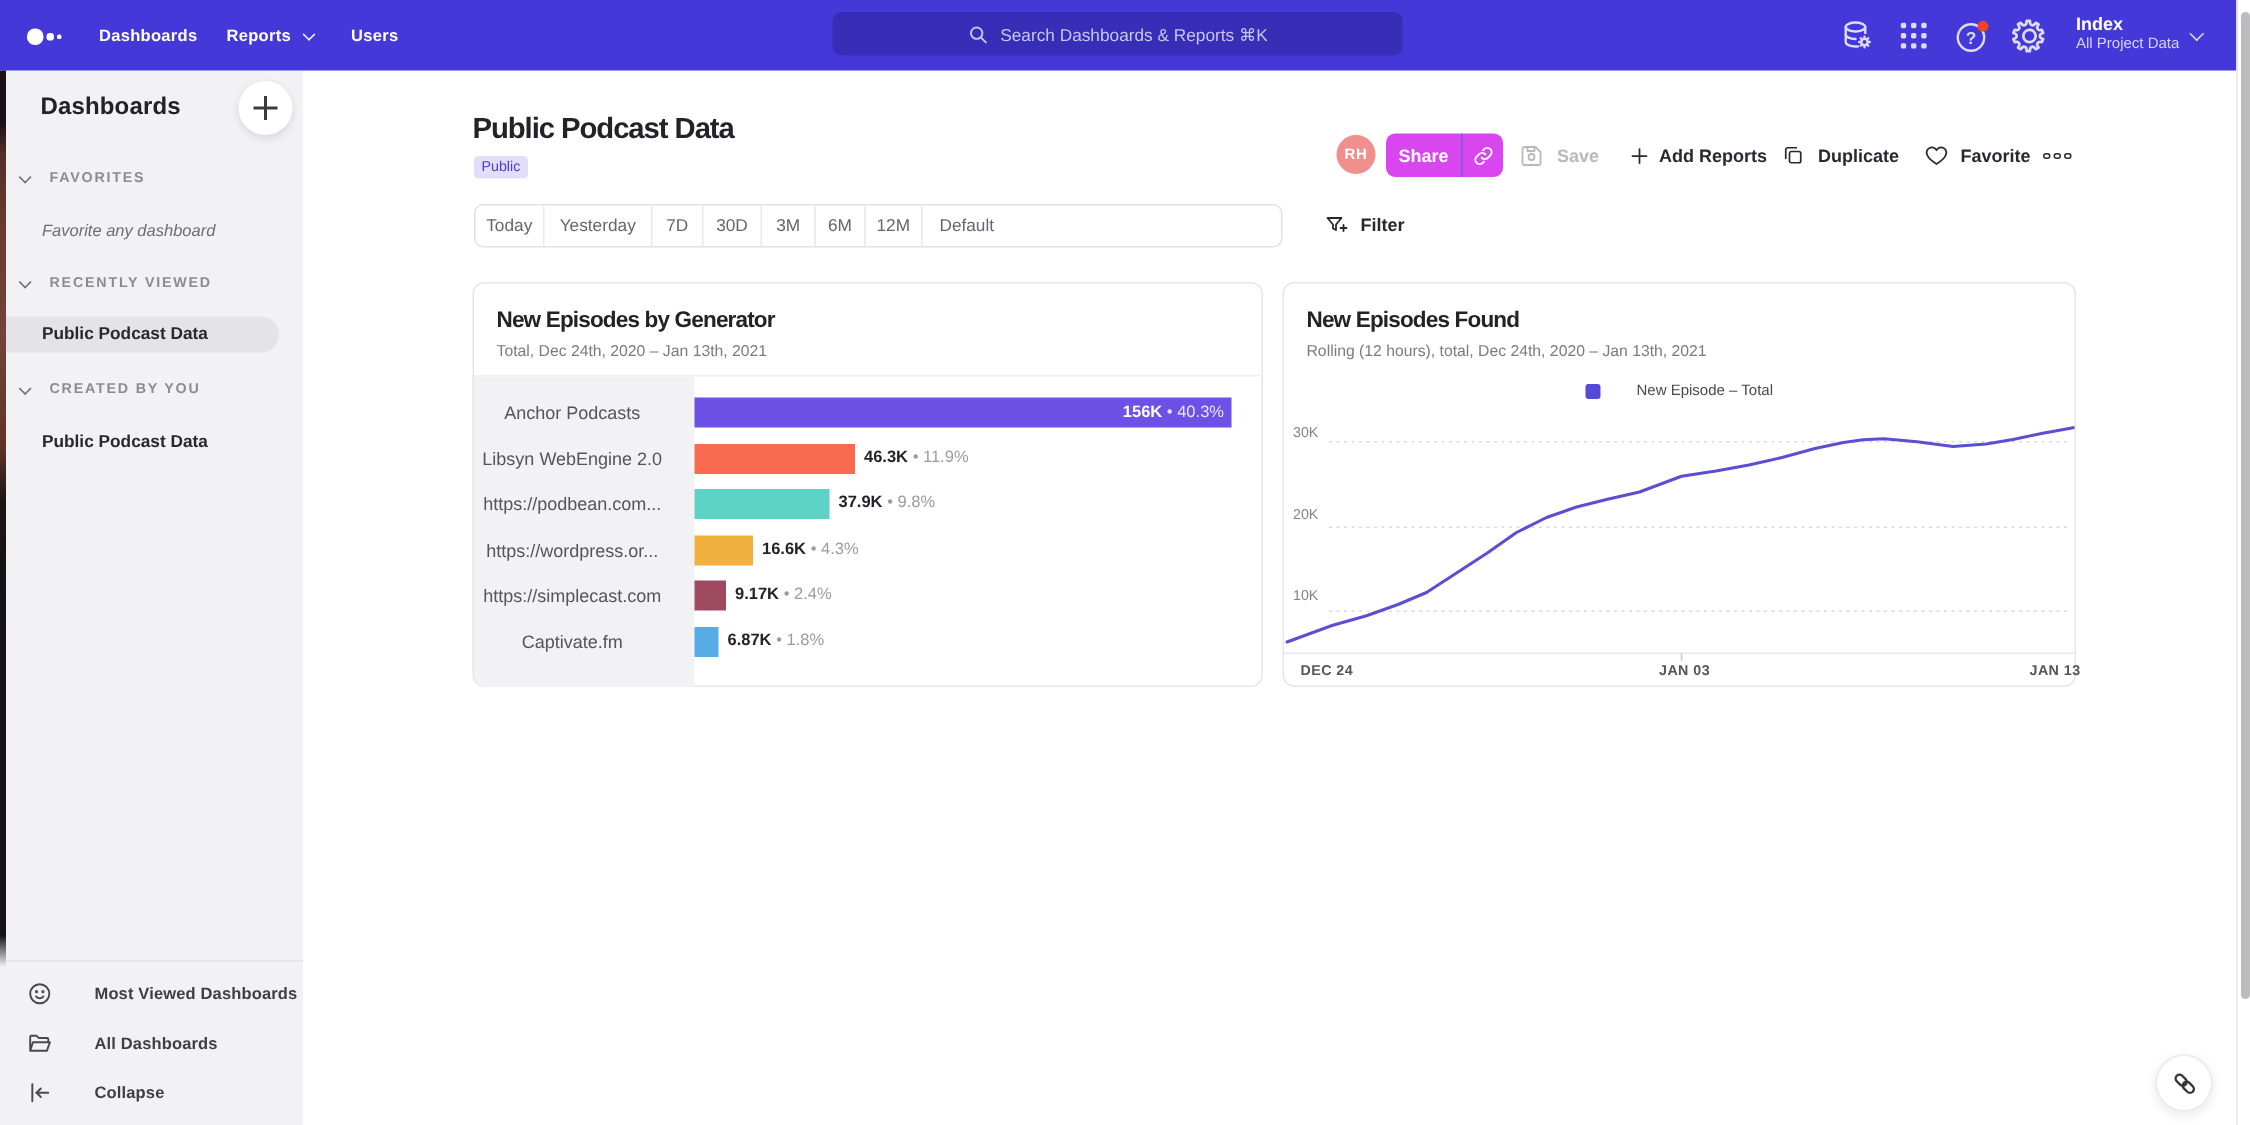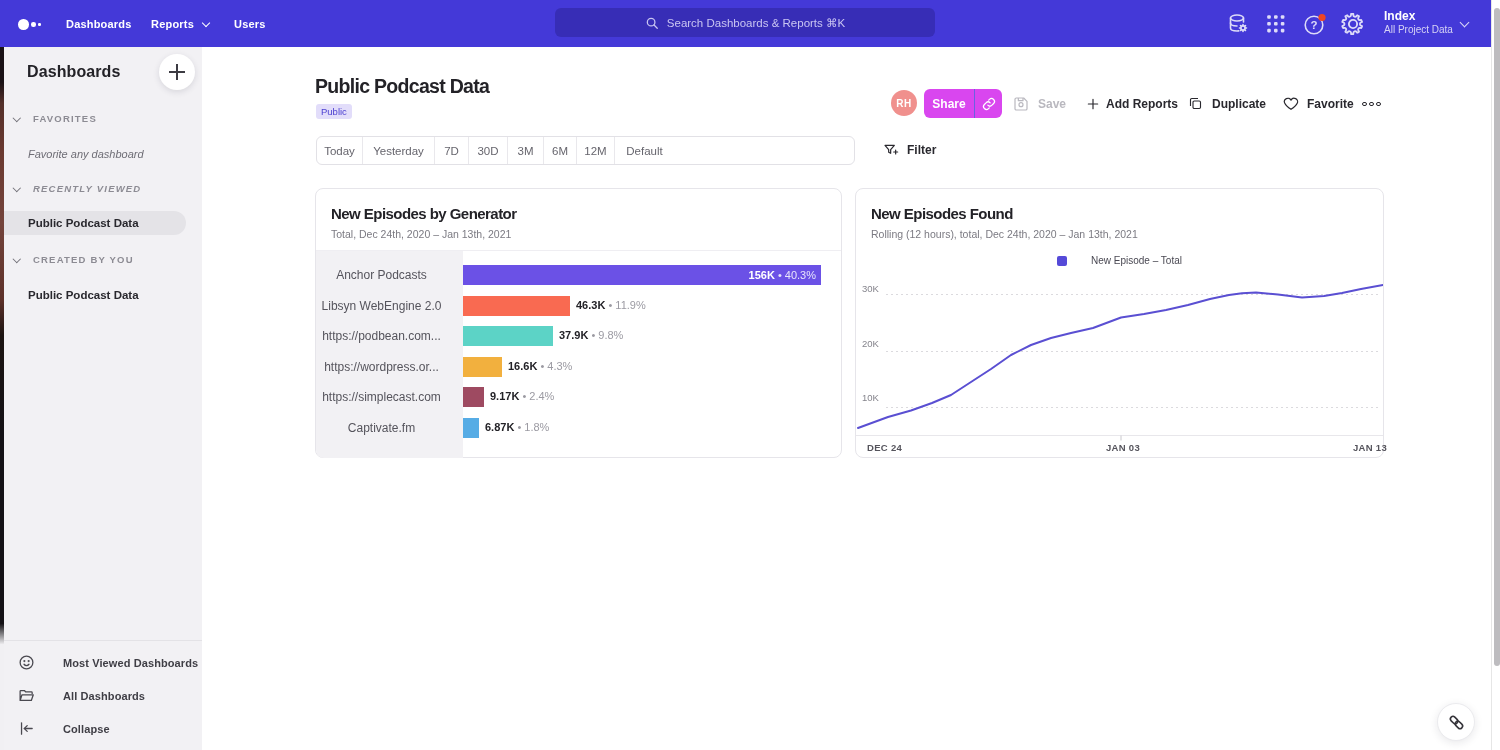--- a/index.html
+++ b/index.html
@@ -171,21 +171,21 @@
     <div class="idx-chev"></div>
   </div>
 
   <div class="sidebar">
     <div class="sb-title">Dashboards</div>
     <div class="sb-plus"></div>
     <div class="sb-chev" style="top:68px;"></div>
       <div class="sb-sec" style="top:66px;">FAVORITES</div>
     <div class="sb-fav">Favorite any dashboard</div>
     <div class="sb-chev" style="top:138px;"></div>
-      <div class="sb-sec" style="top:136px;font-style:italic;">RECENTLY VIEWED</div>
+      <div class="sb-sec" style="top:136px;">RECENTLY VIEWED</div>
     <div class="sb-pill"></div>
     <div class="sb-item" style="top:170px;">Public Podcast Data</div>
     <div class="sb-chev" style="top:209px;"></div>
       <div class="sb-sec" style="top:207px;">CREATED BY YOU</div>
     <div class="sb-item" style="top:242px;">Public Podcast Data</div>
     <div class="sb-bottom"></div>
     <div class="sbb" style="bottom:79px;">
       <svg width="17" height="17" viewBox="0 0 24 24" fill="none" stroke="#4a4950" stroke-width="1.8" stroke-linecap="round">
           <circle cx="12" cy="12" r="9"></circle>
           <circle cx="9" cy="10" r="0.6" fill="#4a4950"></circle>

